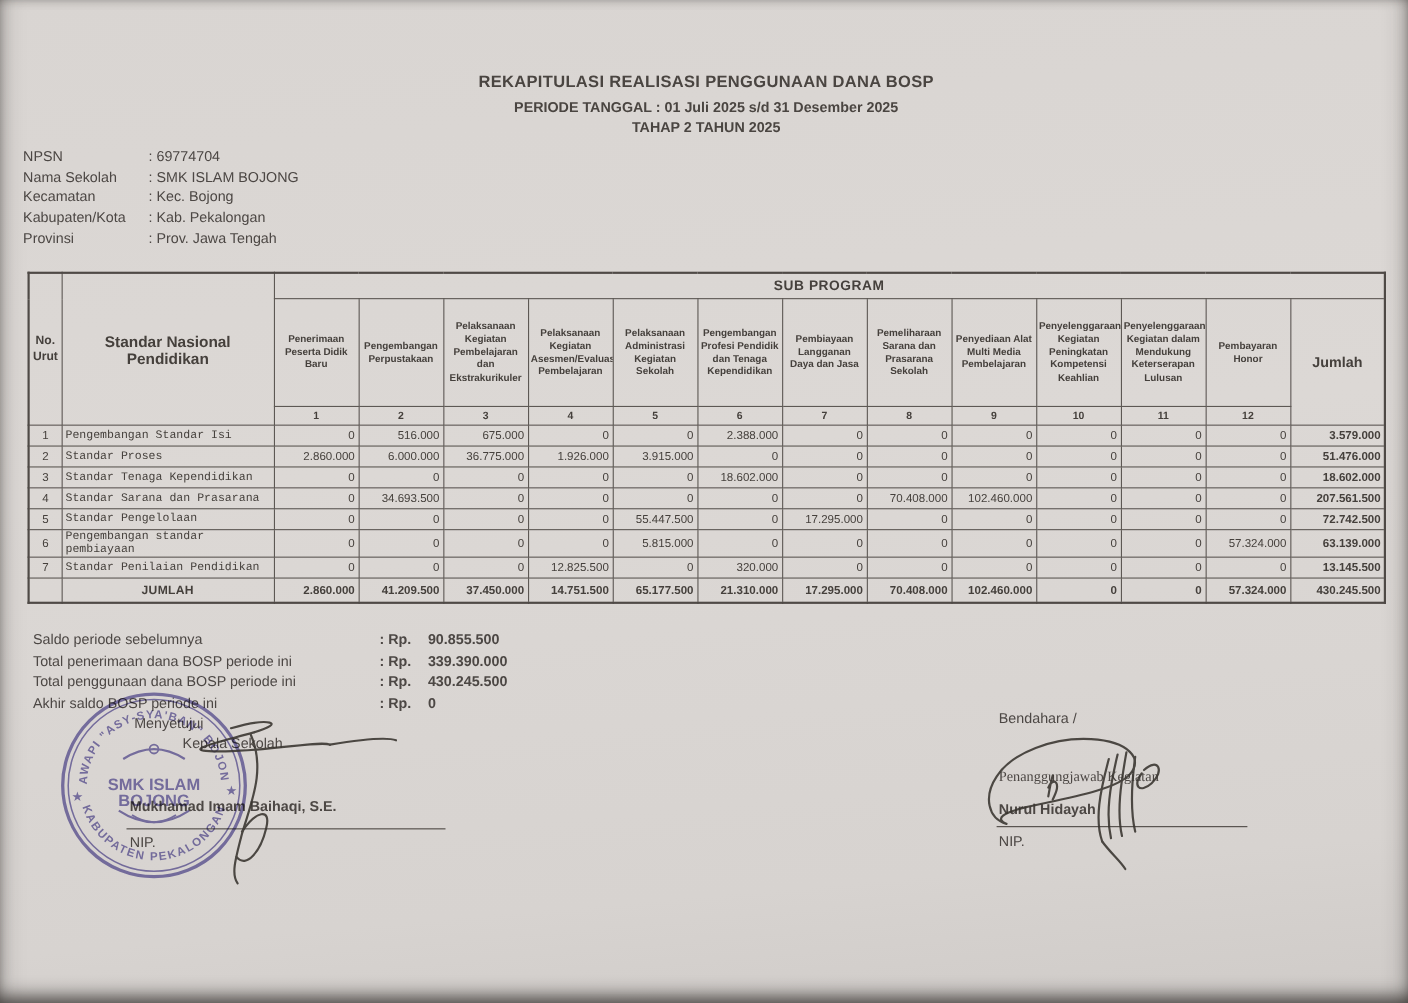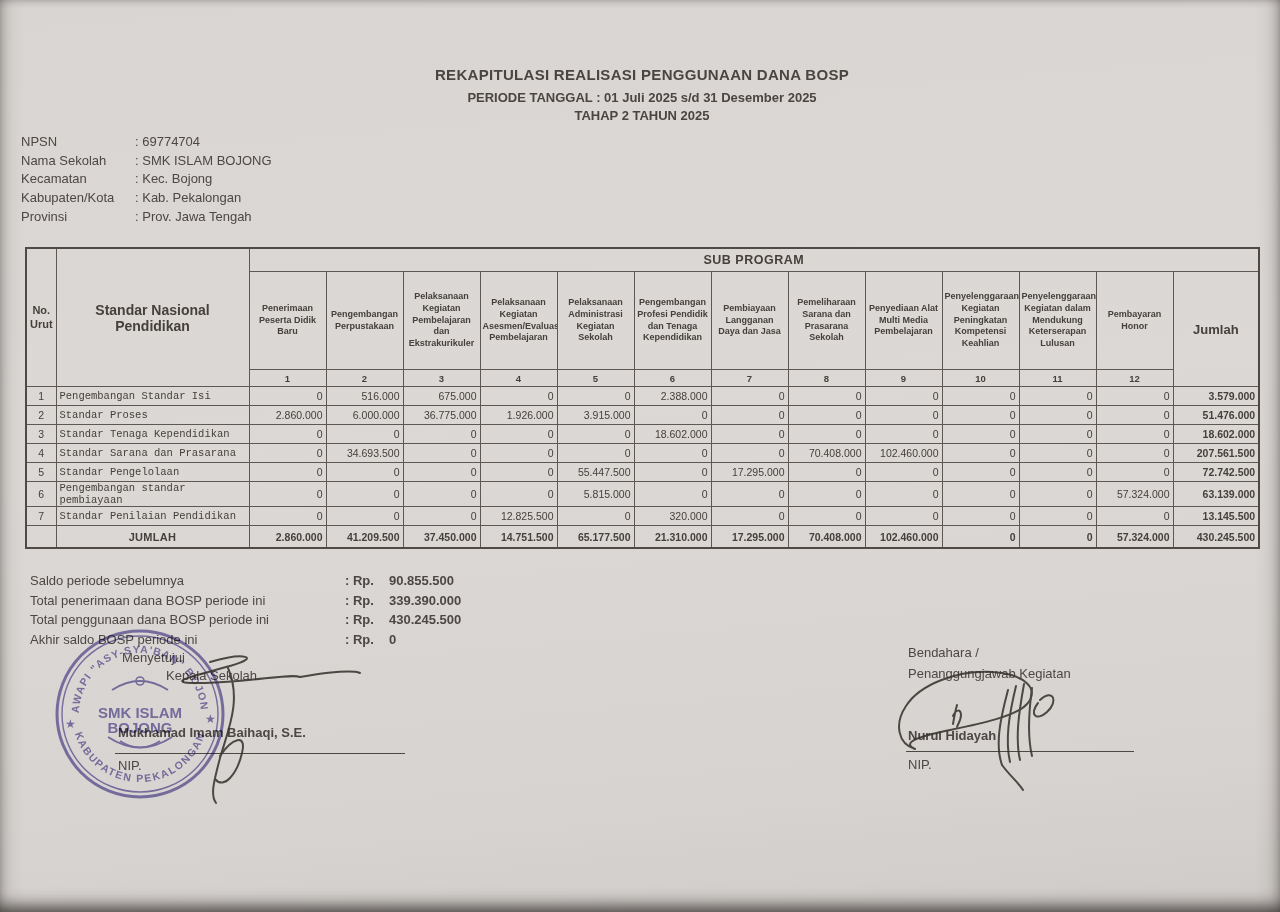--- a/index.html
+++ b/index.html
@@ -301,21 +301,21 @@
       </div>
     </div>
 
   <div class="abs" style="left:122px;top:650px;">Menyetujui</div>
   <div class="abs" style="left:118px;top:668px;margin-left:48px;">Kepala Sekolah</div>
   <div class="abs sig-name" style="left:118px;top:725px;">Mukhamad Imam Baihaqi, S.E.</div>
   <div class="abs sig-line" style="left:115px;top:753px;width:290px;"></div>
   <div class="abs" style="left:118px;top:758px;">NIP.</div>
 
   <div class="abs" style="left:908px;top:645px;">Bendahara /</div>
-  <div class="abs" style="left:908px;top:666px;">Penanggungjawab Kegiatan</div>
+  <div class="abs" style="left:908px;top:698px;font-family:Liberation Serif, serif;">Penanggungjawab Kegiatan</div>
   <div class="abs sig-name" style="left:908px;top:728px;">Nurul Hidayah</div>
   <div class="abs sig-line" style="left:906px;top:751px;width:228px;"></div>
   <div class="abs" style="left:908px;top:757px;">NIP.</div>
 
   <svg id="stamp-svg" width="184" height="176" viewBox="0 0 184 176">
     <g fill="none" stroke="#6e65ae">
       <circle cx="92" cy="86" r="83" stroke-width="3"></circle>
       <circle cx="92" cy="86" r="78" stroke-width="1.4"></circle>
       <path d="M64,62 Q92,44 120,62" stroke-width="2"></path>
       <circle cx="92" cy="53" r="4" stroke-width="1.6"></circle>

